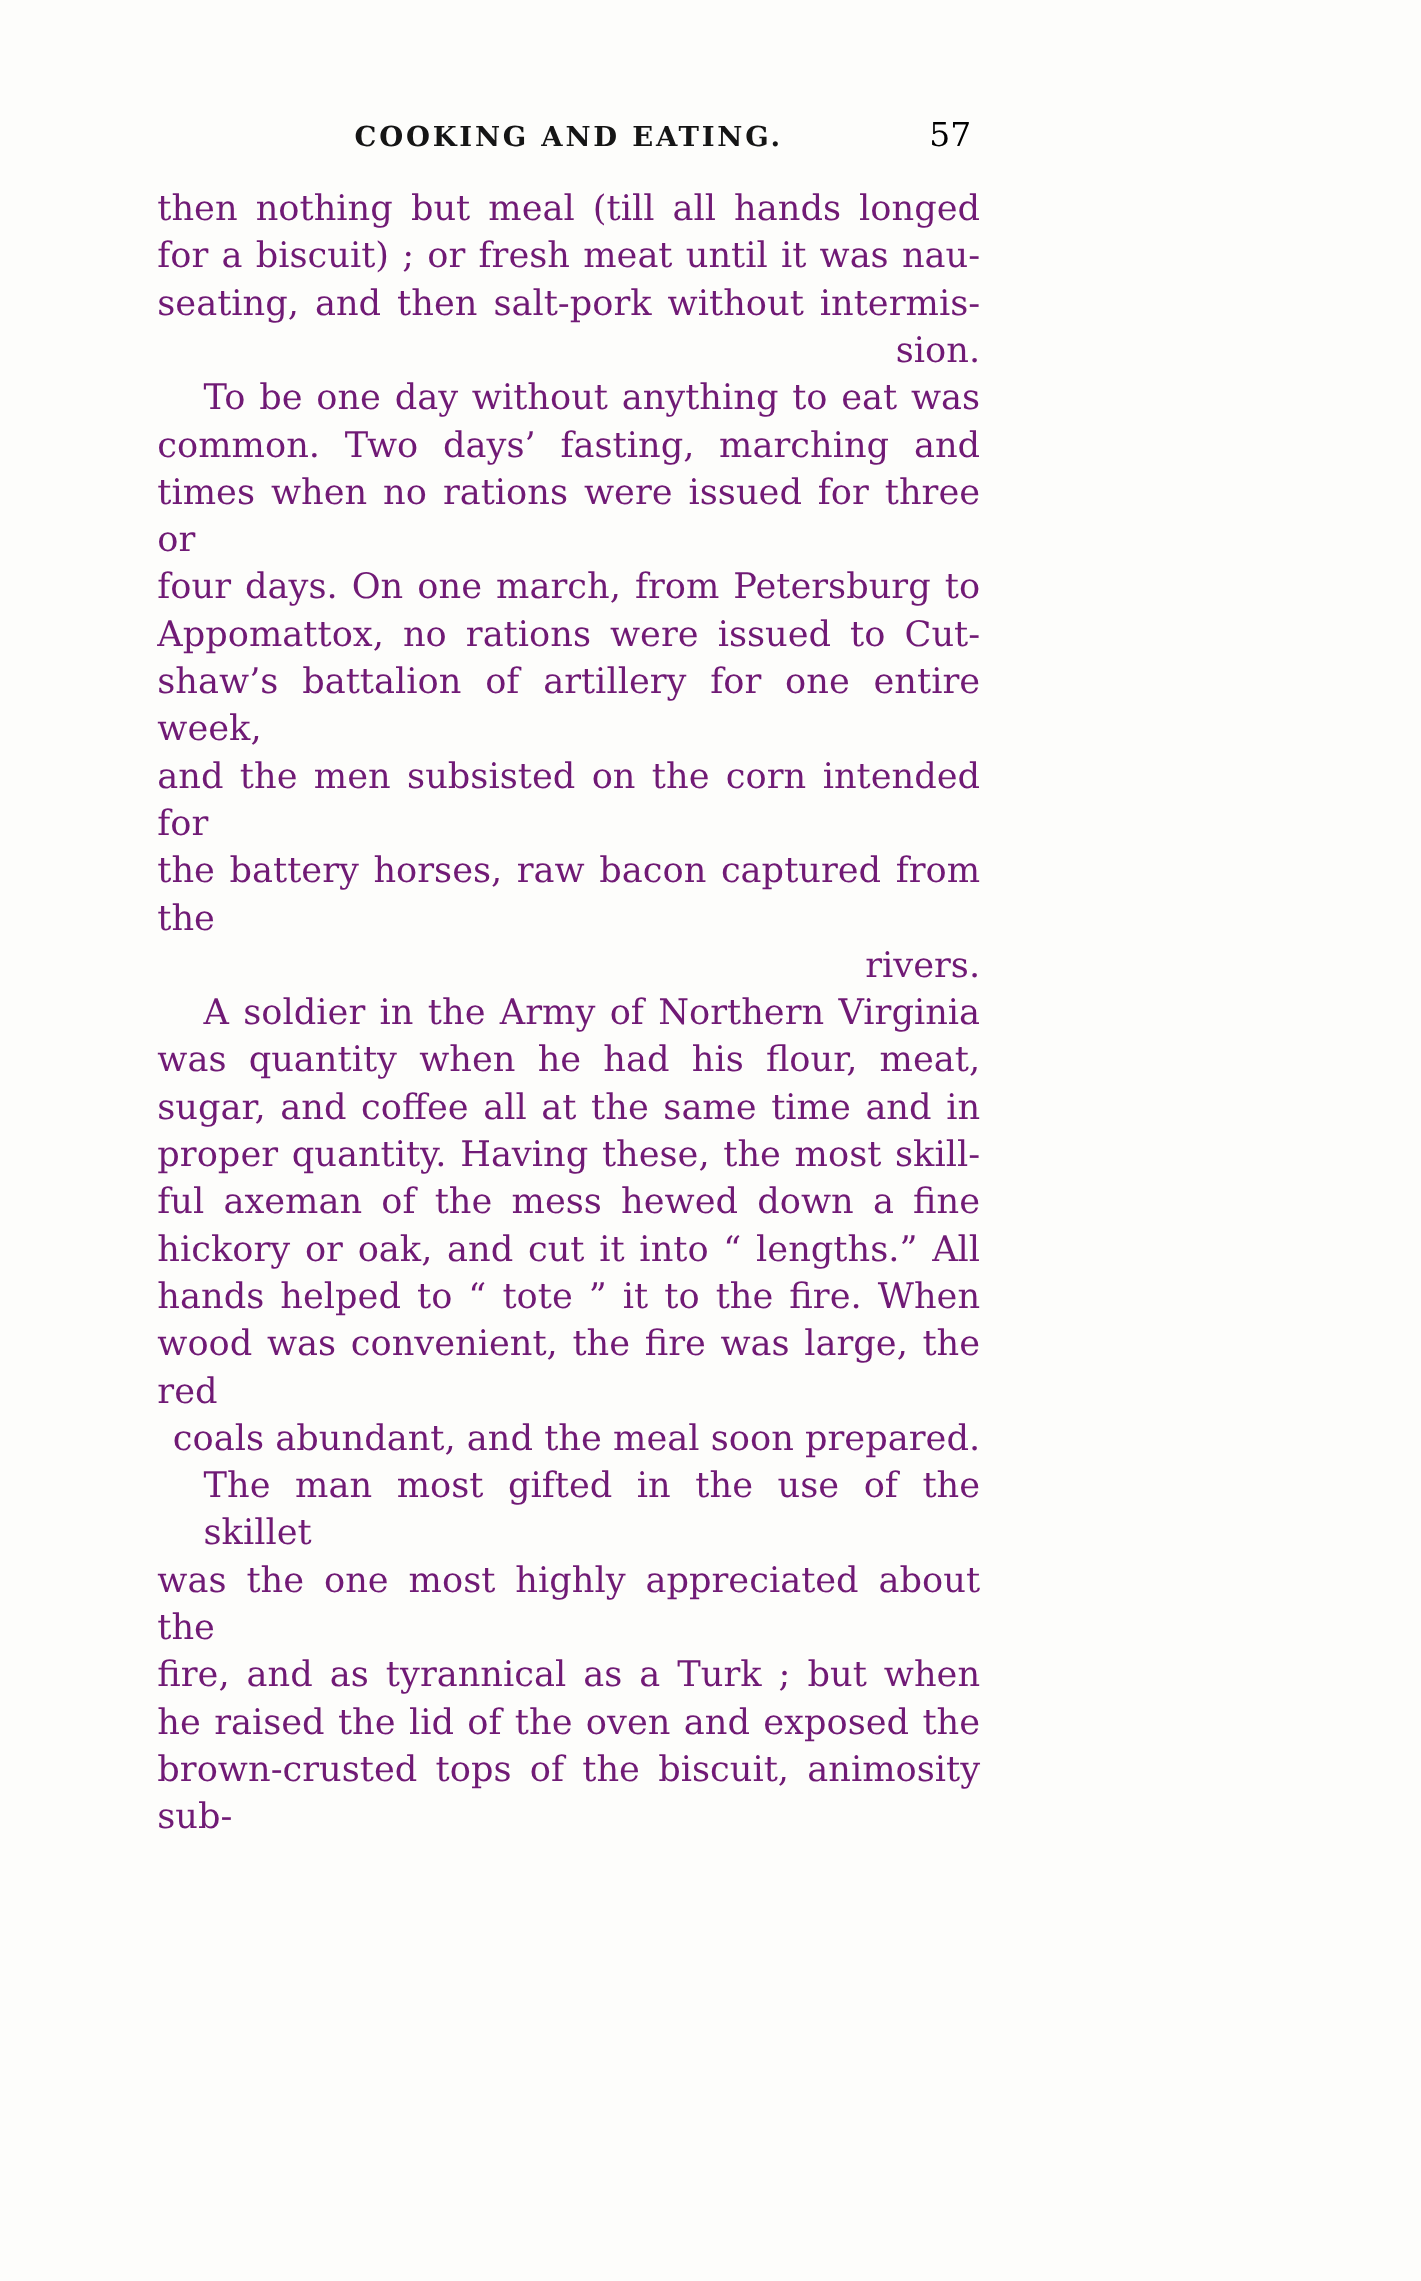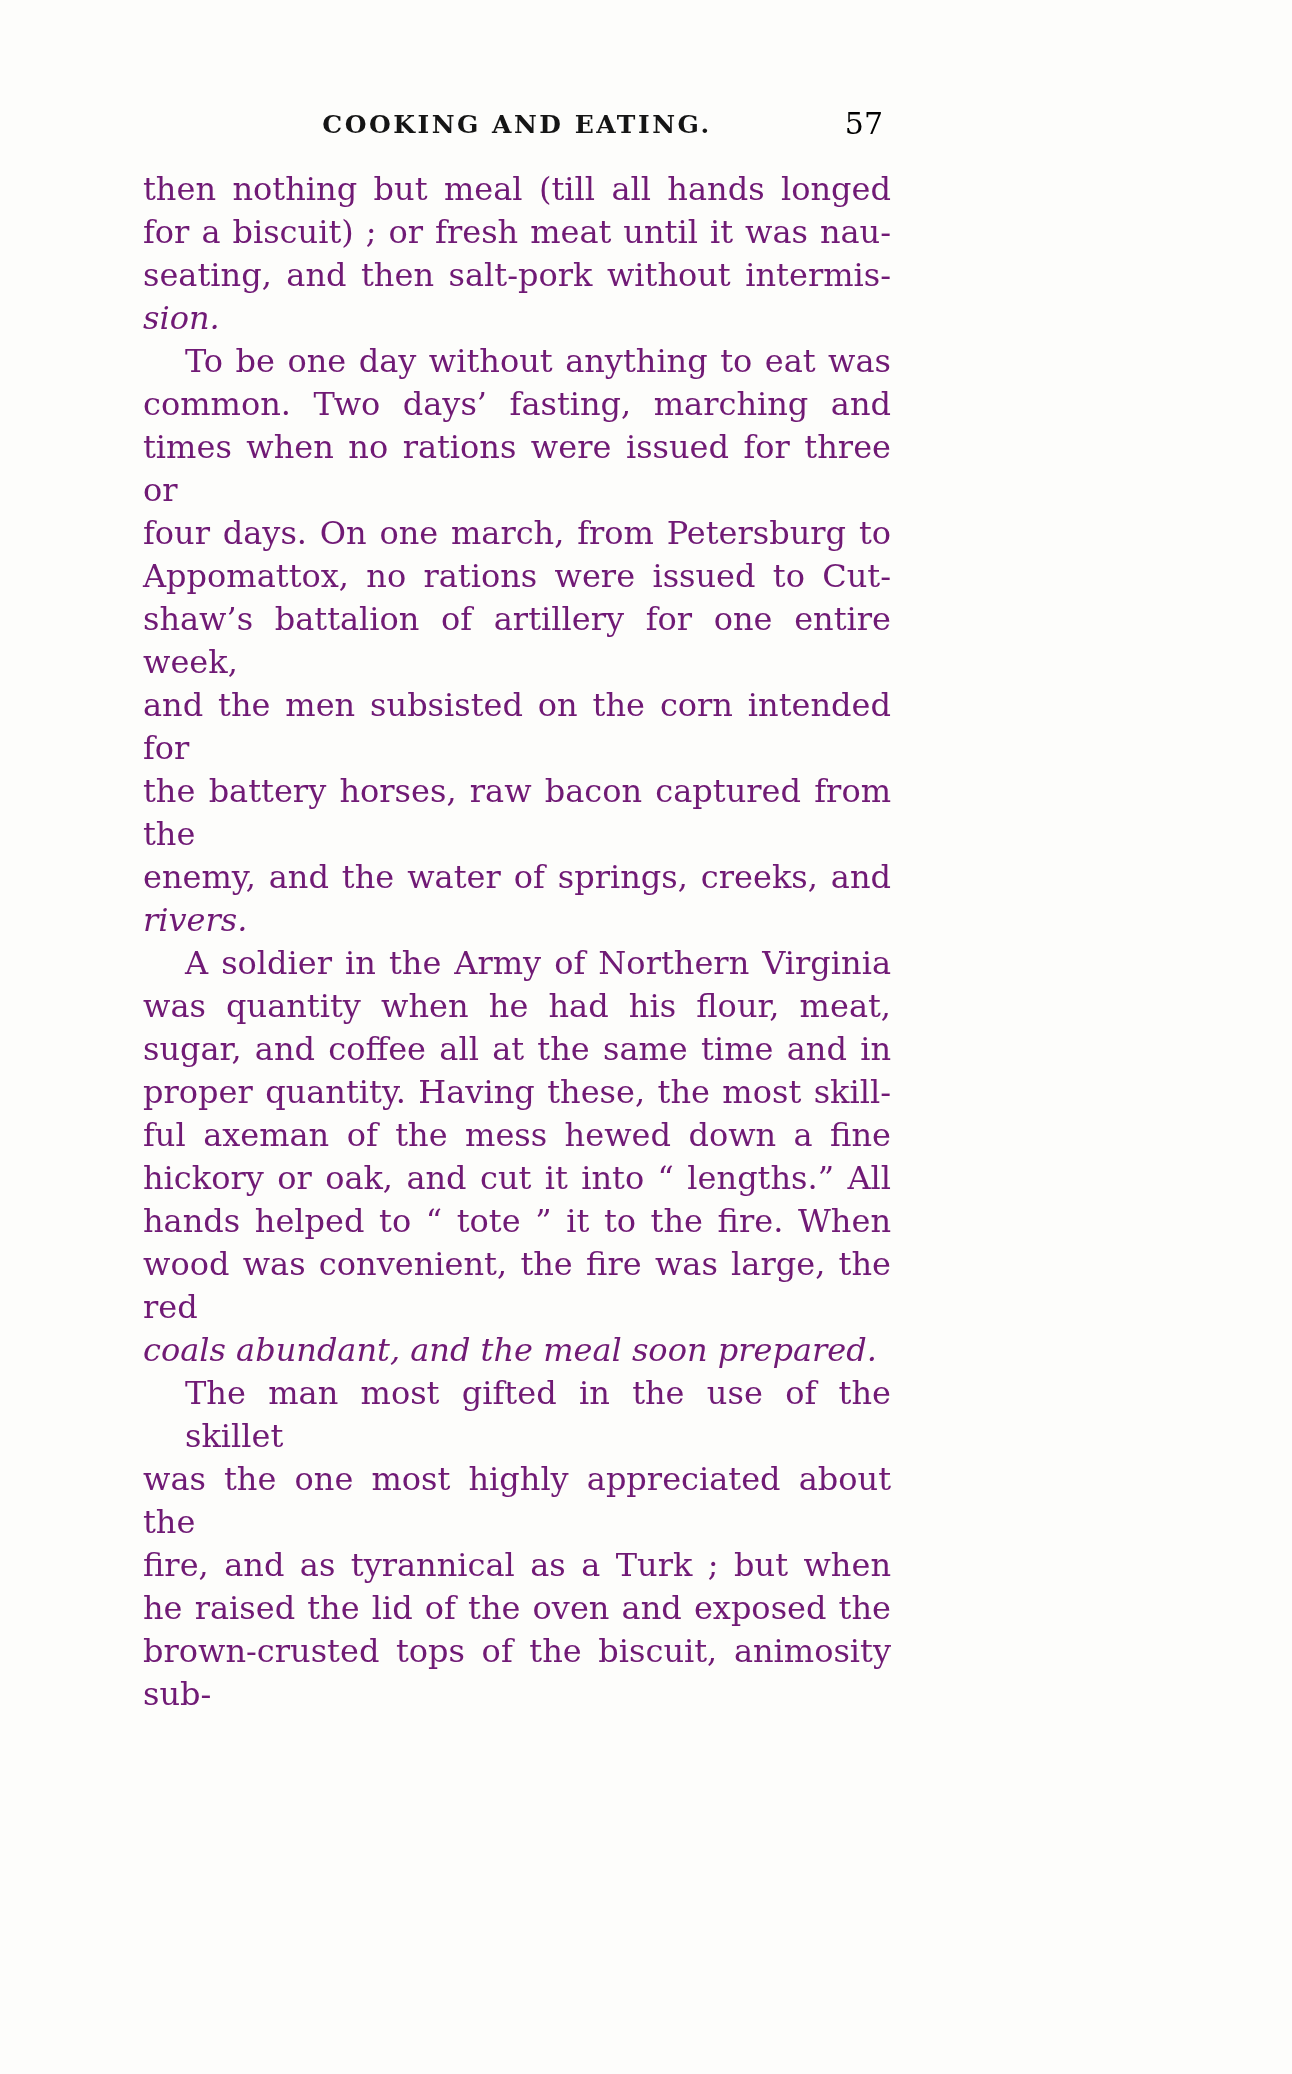--- a/index.html
+++ b/index.html
@@ -52,22 +52,21 @@
   }
   .paragraph { margin: 0; }
   .line {
     white-space: normal;
   }
   .line.justify {
     text-align: justify;
     text-align-last: justify;
   }
   .line.left {
-    text-align: left;
-    font-style: italic;
+    text-align: right;
   }
   .line.indent {
     padding-left: 42px;
   }
 </style>
 </head>
 <body>
 
 <div class="page">
   <div class="text-column">
@@ -84,21 +83,20 @@
         </div>
         <div class="paragraph">
           <div class="line justify indent">To be one day without anything to eat was</div>
           <div class="line justify">common. Two days’ fasting, marching and</div>
           <div class="line justify">times when no rations were issued for three or</div>
           <div class="line justify">four days. On one march, from Petersburg to</div>
           <div class="line justify">Appomattox, no rations were issued to Cut-</div>
           <div class="line justify">shaw’s battalion of artillery for one entire week,</div>
           <div class="line justify">and the men subsisted on the corn intended for</div>
           <div class="line justify">the battery horses, raw bacon captured from the</div>
-          <div class="line justify">enemy, and the water of springs, creeks, and</div>
           <div class="line left">rivers.</div>
         </div>
         <div class="paragraph">
           <div class="line justify indent">A soldier in the Army of Northern Virginia</div>
           <div class="line justify">was quantity when he had his flour, meat,</div>
           <div class="line justify">sugar, and coffee all at the same time and in</div>
           <div class="line justify">proper quantity. Having these, the most skill-</div>
           <div class="line justify">ful axeman of the mess hewed down a fine</div>
           <div class="line justify">hickory or oak, and cut it into “ lengths.” All</div>
           <div class="line justify">hands helped to “ tote ” it to the fire. When</div>

